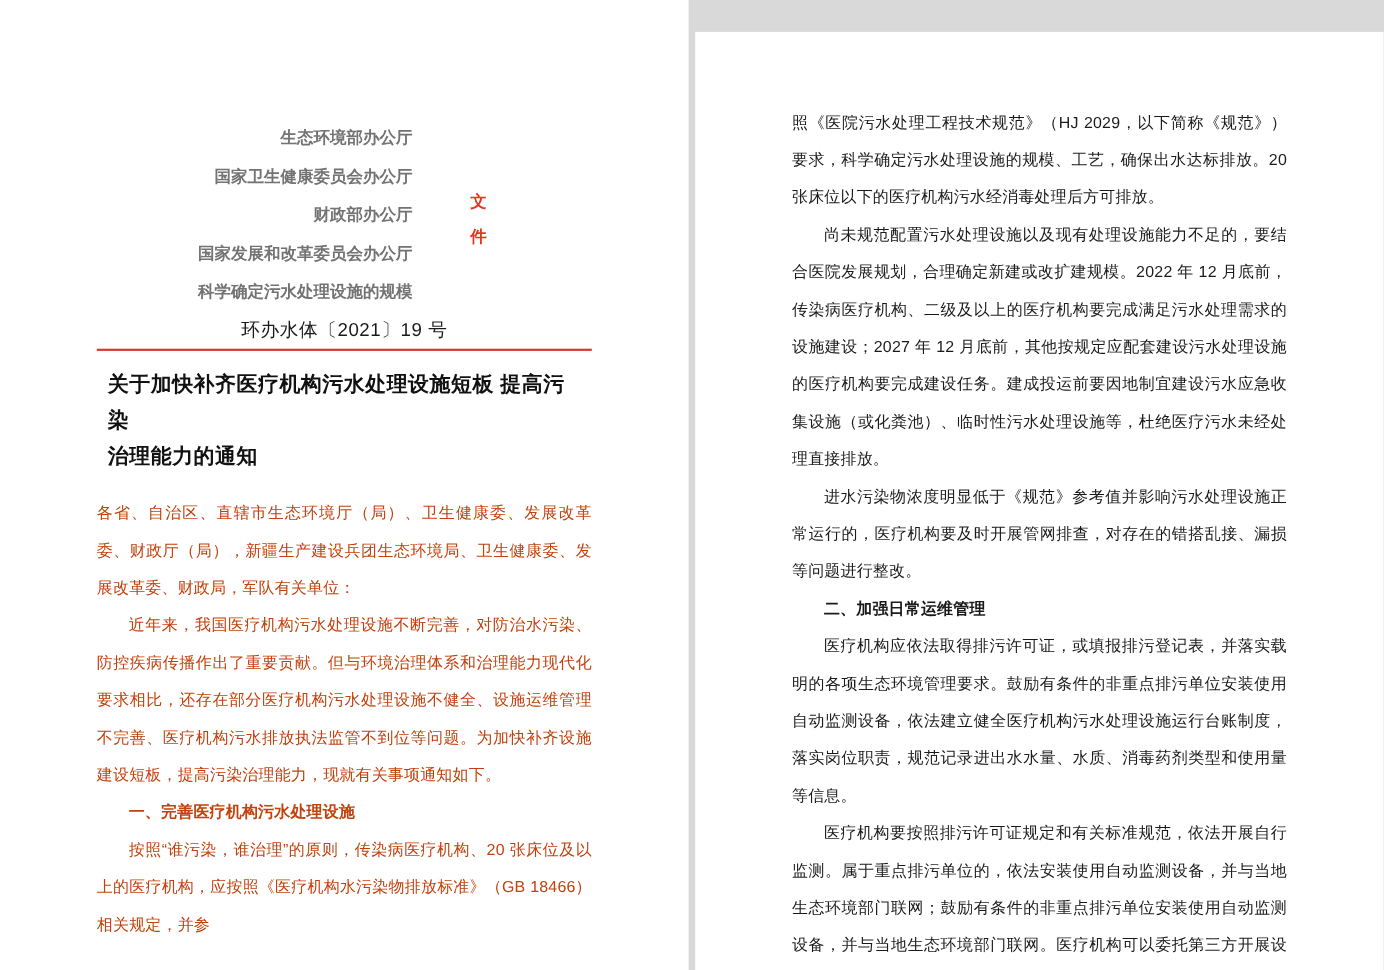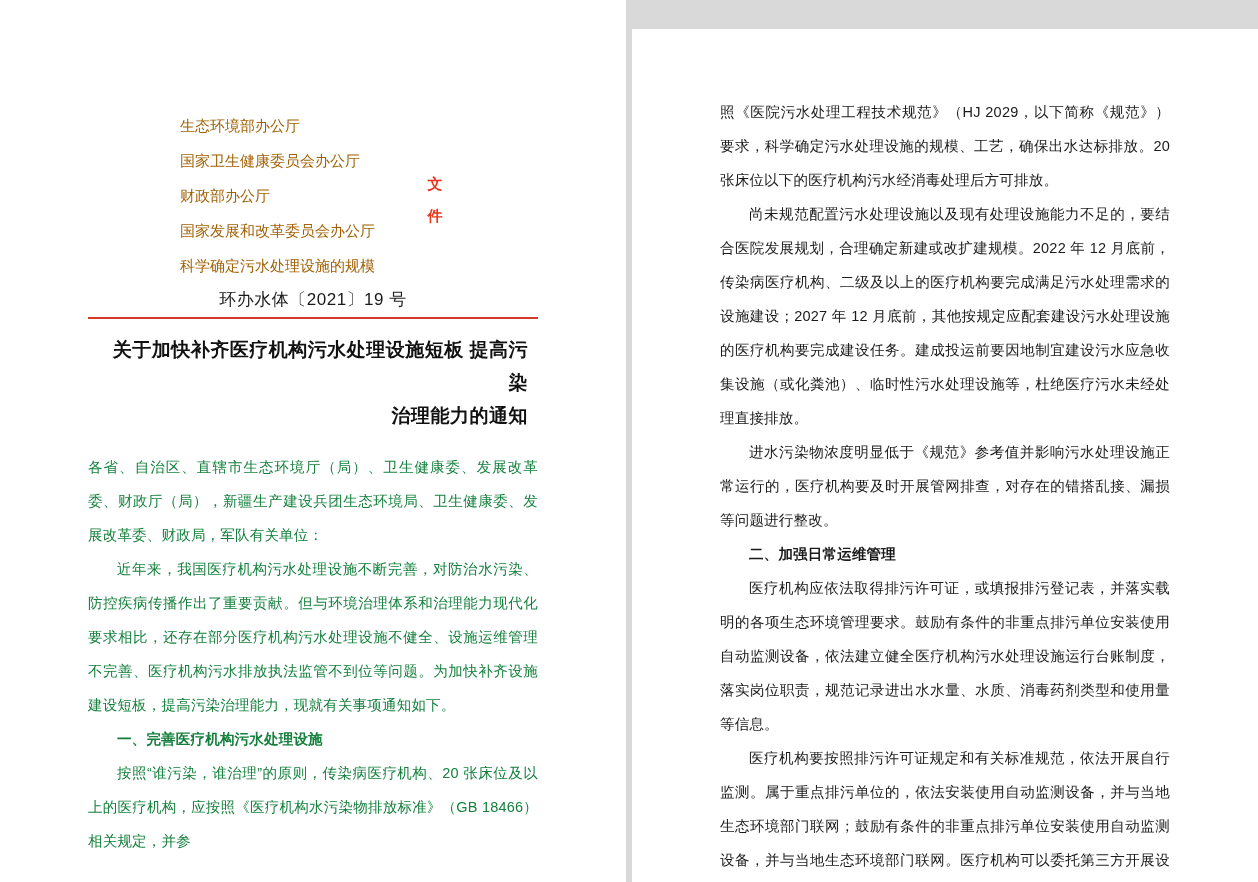--- a/index.html
+++ b/index.html
@@ -42,26 +42,27 @@
     margin-top: 108px;
     position: relative;
     height: 170px;
   }
   .masthead-lines {
     position: absolute;
     left: 92px;
     top: 0;
   }
   .issuer {
-    color: #a16207;
+    color: #737373;
     font-size: 15px;
-    font-weight: normal;
+    font-weight: bold;
     line-height: 35px;
     white-space: nowrap;
     font-family: "Liberation Sans", sans-serif;
+    text-align: right;
   }
   .wenjian {
     position: absolute;
     left: 335px;
     top: 60px;
     color: #e8351d;
     font-size: 15px;
     font-weight: bold;
     line-height: 32px;
     text-align: center;
@@ -79,32 +80,32 @@
     letter-spacing: 0.5px;
   }
   .red-rule {
     border: none;
     border-top: 2px solid #d6392a;
     margin: 6px 0 0 0;
     height: 0;
   }
   
   .doc-title {
-    text-align: right;
+    text-align: left;
     font-size: 19px;
     font-weight: bold;
     color: #111;
     line-height: 33px;
     margin: 14px 10px 18px 10px;
     letter-spacing: 0.5px;
   }
   
   .body-text p {
     font-size: 14.5px;
-    color: #15803d;
+    color: #c2410c;
     line-height: 34px;
     margin: 0;
     text-align: justify;
     letter-spacing: 0.2px;
   }
   .indent {
     text-indent: 29px;
   }
   .section-head {
     font-weight: bold;

